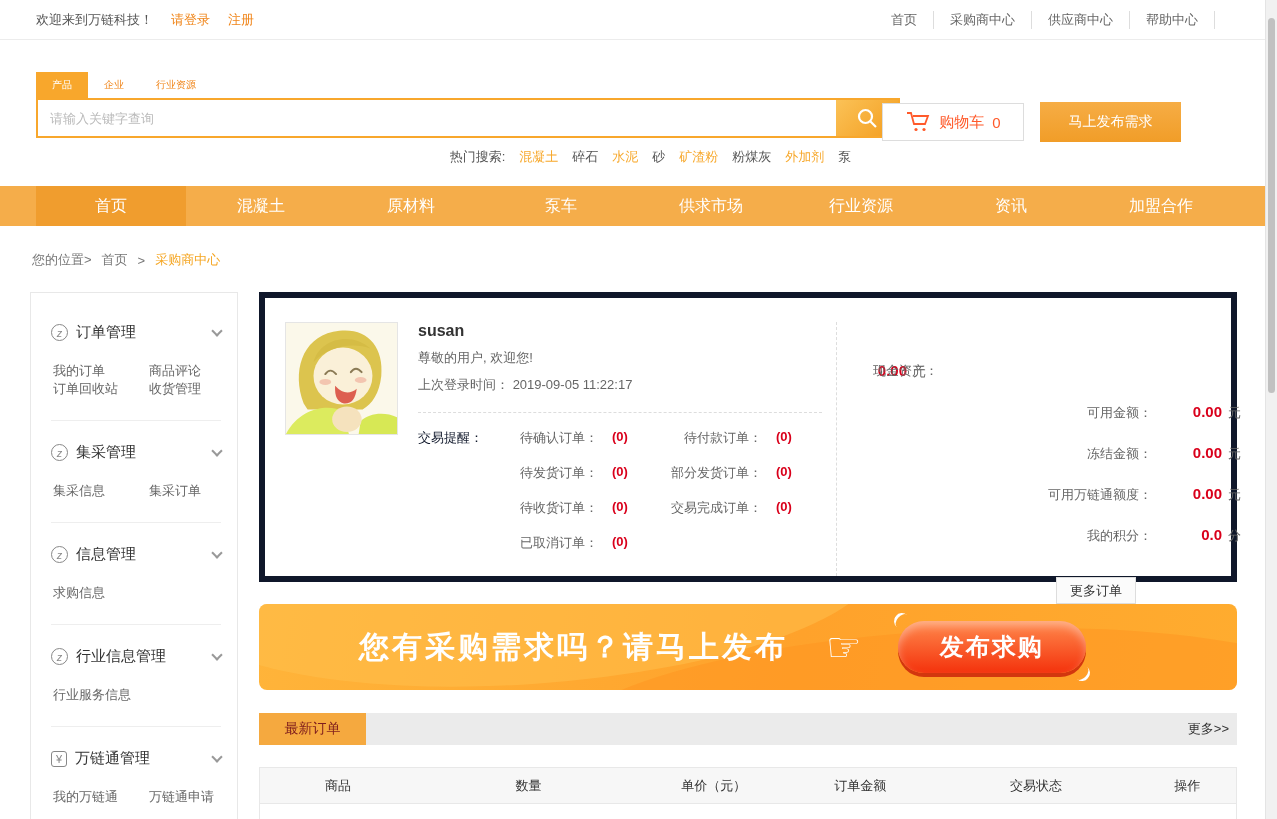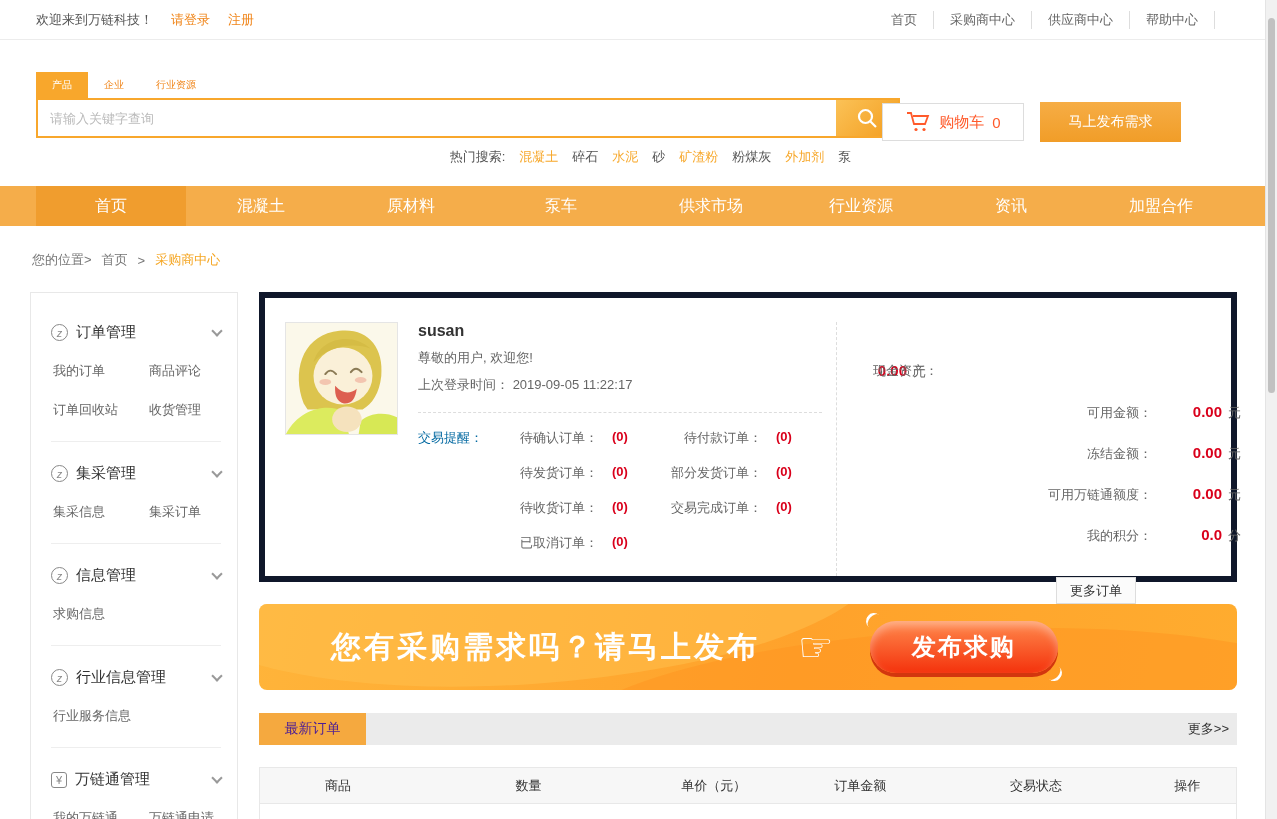--- a/index.html
+++ b/index.html
@@ -52,35 +52,35 @@
   .sidebar { position:absolute; left:30px; top:292px; width:208px; height:600px;
     border:1px solid #e8e8e8; padding:30px 16px 0 20px; background:#fff; }
   .sec-head { display:flex; align-items:center; gap:8px; cursor:pointer; }
   .sec-title { font-size:15px; color:#333; }
   .circ-ico { width:17px; height:17px; border:1px solid #888; border-radius:50%; color:#888;
     font-size:11px; font-style:italic; display:flex; align-items:center; justify-content:center; }
   .yen-ico { width:16px; height:16px; border:1px solid #888; border-radius:3px; color:#888;
     font-size:11px; display:flex; align-items:center; justify-content:center; }
   .chev { width:8px; height:8px; border-right:2px solid #999; border-bottom:2px solid #999;
     transform:rotate(45deg); margin-left:auto; margin-top:-4px; }
-  .sec-items { display:grid; grid-template-columns:96px auto; row-gap:21px; margin:20px 0 0 2px; }
+  .sec-items { display:grid; grid-template-columns:96px auto; margin:20px 0 0 2px; }
   .sec-items a { color:#666; text-decoration:none; cursor:pointer; }
   .sec-div { border-top:1px solid #eee; margin:22px 0; }
 
   
   .maincol { position:absolute; left:259px; top:292px; width:978px; }
 
   .user-panel { height:290px; border:6px solid #0f172a; display:flex; padding:24px 0 0 20px; }
   .avatar { width:113px; height:113px; border:1px solid #e5e5e5; flex:0 0 auto; }
   .u-left { flex:1; margin-left:20px; padding-right:14px; }
   .u-name { font-size:16px; font-weight:bold; color:#333; }
   .u-greet, .u-login { color:#666; margin-top:9px; }
   .u-top { border-bottom:1px dashed #ddd; padding-bottom:18px; }
   .rem-wrap { display:flex; margin-top:16px; }
-  .rem-label { color:#0369a1; width:88px; }
+  .rem-label { color:#0f172a; width:88px; }
   .rem-grid { display:grid; grid-template-columns:92px 60px 104px 60px; row-gap:17px; }
   .rem-grid .rl { color:#666; text-align:right; }
   .rem-grid .rv { color:#d9001b; font-weight:bold; padding-left:14px; }
   .assets { width:438px; border-left:1px dashed #ddd; padding:40px 20px 0 0; position:relative;
     flex:0 0 auto; }
   .cash-label { position:absolute; left:36px; top:40px; color:#666; }
   .a-row { display:flex; align-items:baseline; height:41px; }
   .a-row .al { flex:1; text-align:right; color:#666; }
   .a-row .av { width:70px; text-align:right; color:#d9001b; font-weight:bold; font-size:15px; }
   .a-row .au { width:26px; margin-left:6px; color:#666; }
@@ -89,35 +89,35 @@
     font-family:inherit; }
 
   
   .banner { margin-top:22px; height:86px; border-radius:8px; position:relative; overflow:hidden;
     background:linear-gradient(100deg,#ffb43a 0%,#ffa22b 55%,#ffac2f 100%);
     display:flex; align-items:center; }
   .banner::before { content:""; position:absolute; left:-80px; top:-120px; width:700px; height:200px;
     background:#ffc04d; opacity:.55; border-radius:50%; transform:rotate(-4deg); }
   .banner::after { content:""; position:absolute; right:-120px; bottom:-130px; width:800px; height:190px;
     background:#ff9420; opacity:.5; border-radius:50%; transform:rotate(-3deg); }
-  .banner-text { margin-left:72px; color:#fff; font-size:30px; font-weight:bold;
+  .banner-text { margin-left:100px; color:#fff; font-size:30px; font-weight:bold;
     letter-spacing:3px; z-index:1; }
   .hand-ico { margin-left:38px; color:#fff; font-size:40px; z-index:1; line-height:1; }
   .pub-btn2 { margin-left:36px; width:188px; height:52px; border:none; border-radius:26px;
     background:linear-gradient(180deg,#ff8a4d,#f4320c); color:#fff; font-size:24px; font-weight:bold;
     letter-spacing:2px; cursor:pointer; position:relative; z-index:1; font-family:inherit;
     box-shadow:0 4px 0 #d3360e, inset 0 5px 8px rgba(255,255,255,.35); }
   .pub-btn2 .q1 { position:absolute; left:-4px; top:-8px; width:16px; height:16px;
     border-left:3px solid #fff; border-radius:50%; transform:rotate(40deg); }
   .pub-btn2 .q2 { position:absolute; right:-4px; bottom:-8px; width:16px; height:16px;
     border-right:3px solid #fff; border-radius:50%; transform:rotate(40deg); }
 
   
   .orders-bar { margin-top:23px; height:32px; background:#ebebeb; display:flex; align-items:center; }
-  .orders-tab { width:107px; height:32px; background:#f5a93f; color:#4c1d95; font-size:14px;
+  .orders-tab { width:107px; height:32px; background:#f5a93f; color:#7f1d1d; font-size:14px;
     display:flex; align-items:center; justify-content:center; cursor:pointer; }
   .orders-more { margin-left:auto; margin-right:8px; color:#333; font-size:13px; text-decoration:none;
     cursor:pointer; }
   .orders-table { margin-top:22px; border:1px solid #e8e8e8; }
   .ot-head { display:flex; height:36px; align-items:center; background:#f7f7f7;
     border-bottom:1px solid #e8e8e8; color:#333; }
   .ot-head span { text-align:center; }
   .ot-body { height:60px; background:#fff; }
   .c0{width:16%;} .c1{width:23%;} .c2{width:15%;} .c3{width:15%;} .c4{width:21%;} .c5{width:10%;}
 

